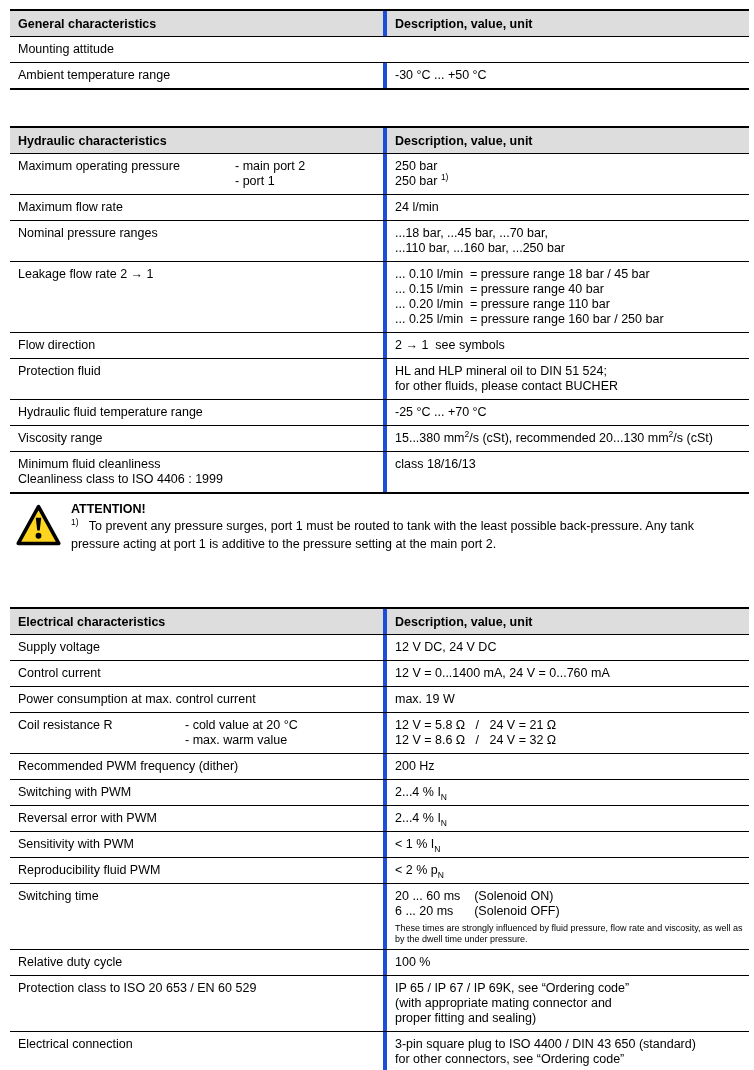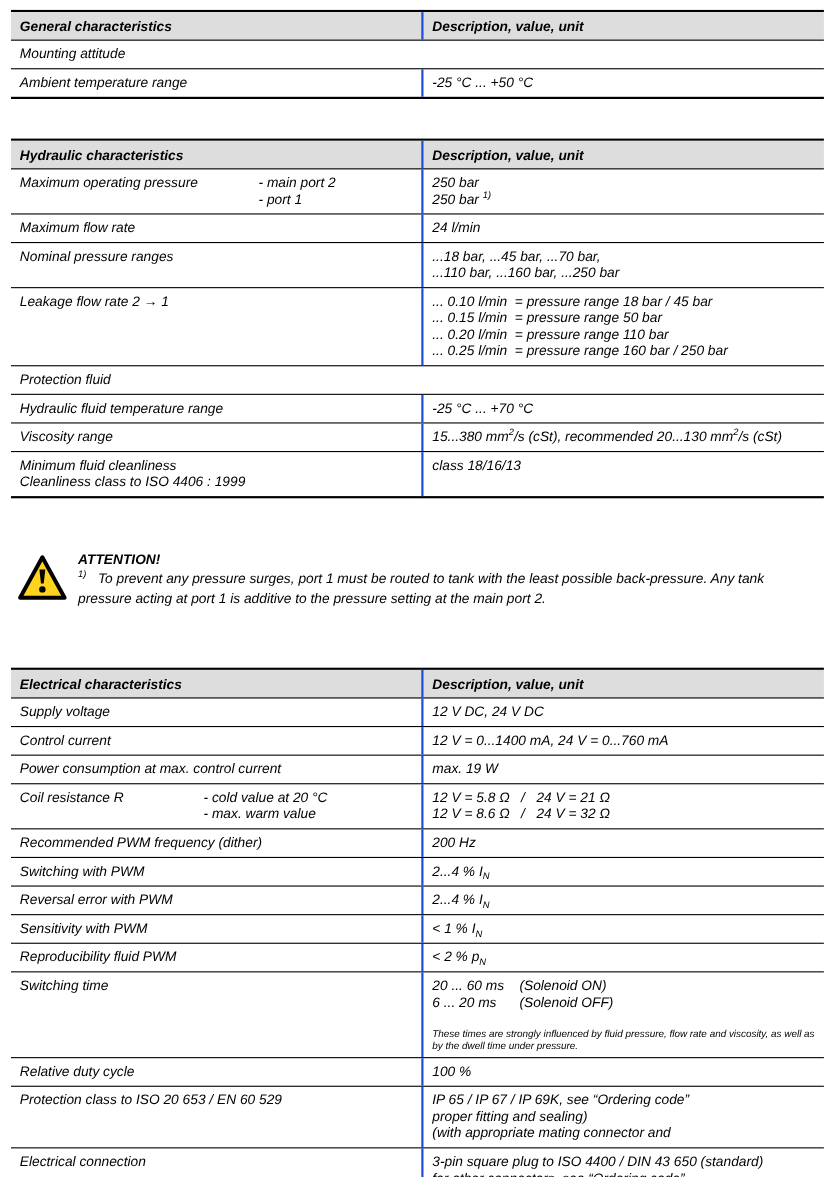--- a/index.html
+++ b/index.html
@@ -2,44 +2,44 @@
 <html><head>
 <meta charset="utf-8">
 <style>
   html,body { margin:0; padding:0; }
   body {
     width:754px; height:1070px; background:#ffffff;
     font-family:"Liberation Sans","DejaVu Sans",sans-serif;
     font-size:12.5px; color:#000;
     position:relative; overflow:hidden;
   }
-  .page { position:relative; width:754px; height:915px; background:#fff;font-style:italic; }
+  .page { position:relative; width:754px; height:915px; background:#fff; }
 
   .tbl {
     position:absolute; left:10px; width:739px;
     border-top:2px solid #000; border-bottom:2px solid #000;
     box-sizing:border-box;
   }
   .t-header { display:flex; background:#dddddd; border-bottom:1.5px solid #000; font-weight:bold; }
   .row { display:flex; border-bottom:1px solid #000; }
   .tbl .row:last-child { border-bottom:none; }
 
   .cell-l { width:373px; box-sizing:border-box; padding:5px 8px 5px 8px; position:relative; flex:none; }
-  .cell-r { flex:1; box-sizing:border-box; border-left:2px solid #1d4ed8; padding:5px 6px 5px 8px; }
+  .cell-r { flex:1; box-sizing:border-box; border-left:4px solid #1d4ed8; padding:5px 6px 5px 8px; }
   .t-header .cell-l, .t-header .cell-r { padding-top:6px; padding-bottom:5px; }
 
   .line { white-space:pre-wrap; line-height:15px; min-height:15px; }
   .sub-col { position:absolute; top:5px; }
   .sub-col .line { white-space:pre-wrap; }
 
   sup { font-size:8.5px; line-height:0; vertical-align:super; }
   sub { font-size:8.5px; line-height:0; vertical-align:sub; }
 
   .note-line {
-    font-size:9px; line-height:10.5px; margin-top:16px;
+    font-size:9px; line-height:10.5px; margin-top:4px;
     white-space:normal; max-width:352px;
   }
 
   .attention { position:absolute; left:16px; top:501px; width:726px; display:flex; }
   .att-icon { width:45px; height:42px; flex:none; margin-top:3px; }
   .att-text { margin-left:10px; }
   .att-title { font-weight:bold; line-height:16px; }
   .att-body { line-height:17.5px; margin-top:1px; max-width:668px; white-space:normal; }
 </style>
 </head>
@@ -55,21 +55,21 @@
       <div class="row">
         <div class="cell-l">
           <div class="line">Mounting attitude</div>
         </div>
       </div>
       <div class="row">
         <div class="cell-l">
           <div class="line">Ambient temperature range</div>
         </div>
         <div class="cell-r">
-          <div class="line">-25 °C ... +50 °C</div>
+          <div class="line">-30 °C ... +50 °C</div>
         </div>
       </div>
     </section>
 
   <section class="tbl" style="top:126px">
       <div class="t-header">
         <div class="cell-l">Hydraulic characteristics</div>
         <div class="cell-r">Description, value, unit</div>
       </div>
       <div class="row">
@@ -101,28 +101,40 @@
           <div class="line">...18 bar, ...45 bar, ...70 bar,</div>
           <div class="line">...110 bar, ...160 bar, ...250 bar</div>
         </div>
       </div>
       <div class="row">
         <div class="cell-l">
           <div class="line">Leakage flow rate 2 → 1</div>
         </div>
         <div class="cell-r">
           <div class="line">... 0.10 l/min  = pressure range 18 bar / 45 bar</div>
-          <div class="line">... 0.15 l/min  = pressure range 50 bar</div>
+          <div class="line">... 0.15 l/min  = pressure range 40 bar</div>
           <div class="line">... 0.20 l/min  = pressure range 110 bar</div>
           <div class="line">... 0.25 l/min  = pressure range 160 bar / 250 bar</div>
         </div>
       </div>
       <div class="row">
         <div class="cell-l">
+          <div class="line">Flow direction</div>
+        </div>
+        <div class="cell-r">
+          <div class="line">2 → 1  see symbols</div>
+        </div>
+      </div>
+      <div class="row">
+        <div class="cell-l">
           <div class="line">Protection fluid</div>
+        </div>
+        <div class="cell-r">
+          <div class="line">HL and HLP mineral oil to DIN 51 524;</div>
+          <div class="line">for other fluids, please contact BUCHER</div>
         </div>
       </div>
       <div class="row">
         <div class="cell-l">
           <div class="line">Hydraulic fluid temperature range</div>
         </div>
         <div class="cell-r">
           <div class="line">-25 °C ... +70 °C</div>
         </div>
       </div>
@@ -256,22 +268,22 @@
         <div class="cell-r">
           <div class="line">100 %</div>
         </div>
       </div>
       <div class="row">
         <div class="cell-l">
           <div class="line">Protection class to ISO 20 653 / EN 60 529</div>
         </div>
         <div class="cell-r">
           <div class="line">IP 65 / IP 67 / IP 69K, see “Ordering code”</div>
+          <div class="line">(with appropriate mating connector and</div>
           <div class="line">proper fitting and sealing)</div>
-          <div class="line">(with appropriate mating connector and</div>
         </div>
       </div>
       <div class="row">
         <div class="cell-l">
           <div class="line">Electrical connection</div>
         </div>
         <div class="cell-r">
           <div class="line">3-pin square plug to ISO 4400 / DIN 43 650 (standard)</div>
           <div class="line">for other connectors, see “Ordering code”</div>
         </div>

